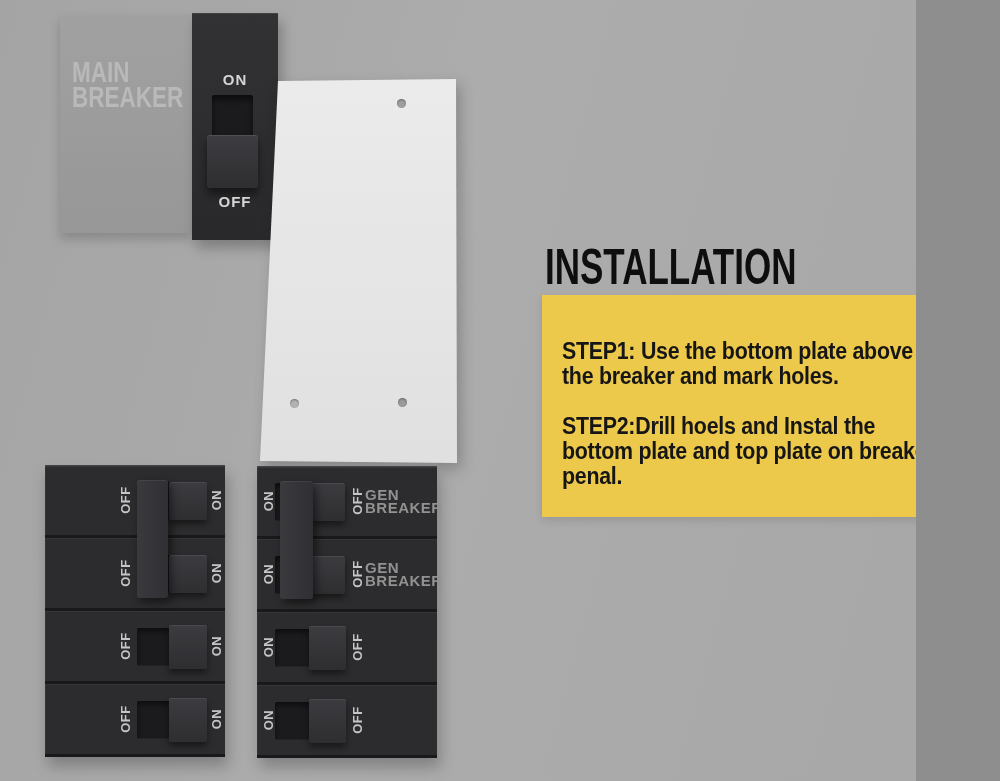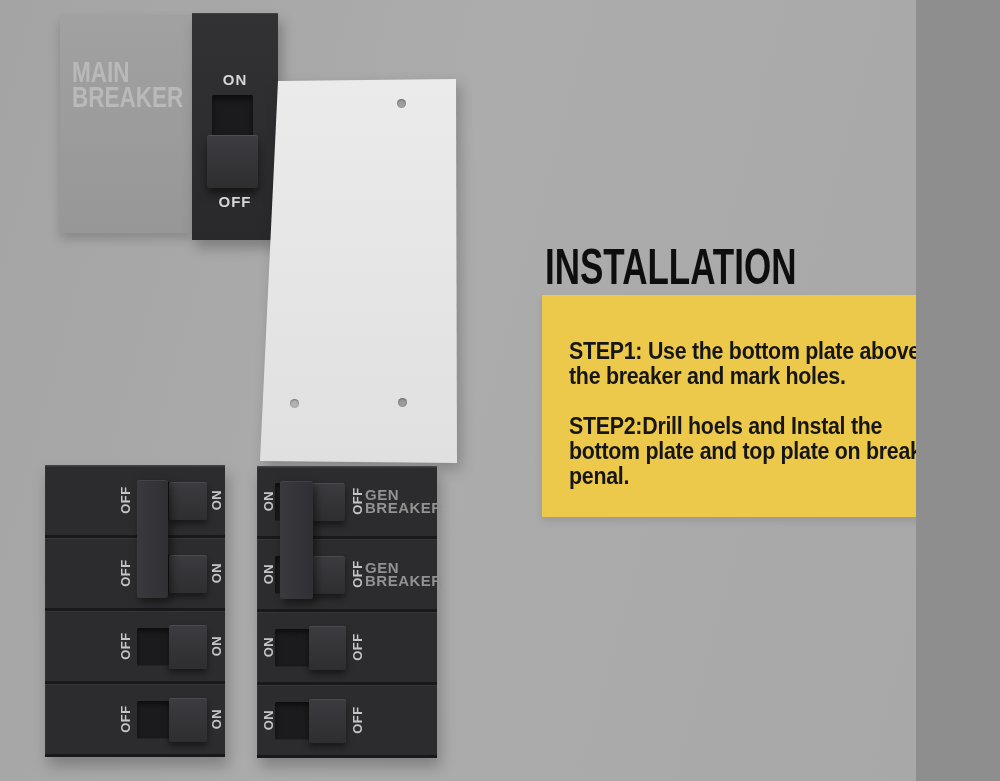--- a/index.html
+++ b/index.html
@@ -103,21 +103,21 @@
     color:#929292;white-space:pre-line;
   }
   
   .title{
     position:absolute;left:545px;top:238px;margin:0;
     font-size:50px;font-weight:bold;color:#0e0e0e;letter-spacing:0;
     white-space:nowrap;transform:scaleX(.70);transform-origin:left top;
   }
   .steps-box{
     position:absolute;left:542px;top:295px;width:450px;height:222px;
-    background:#edc94b;box-sizing:border-box;padding:44px 0 0 27px;
+    background:#edc94b;box-sizing:border-box;padding:44px 0 0 20px;
     box-shadow:0 4px 8px rgba(0,0,0,.10);
   }
   .steps-text{transform:scaleX(.93);transform-origin:left top;}
   .steps-text p{
     margin:0;font-size:23px;font-weight:bold;line-height:25px;
     letter-spacing:-.3px;color:#161616;white-space:pre;
   }
   .steps-text p.step1{margin-bottom:25px;}
 </style>
 </head>

